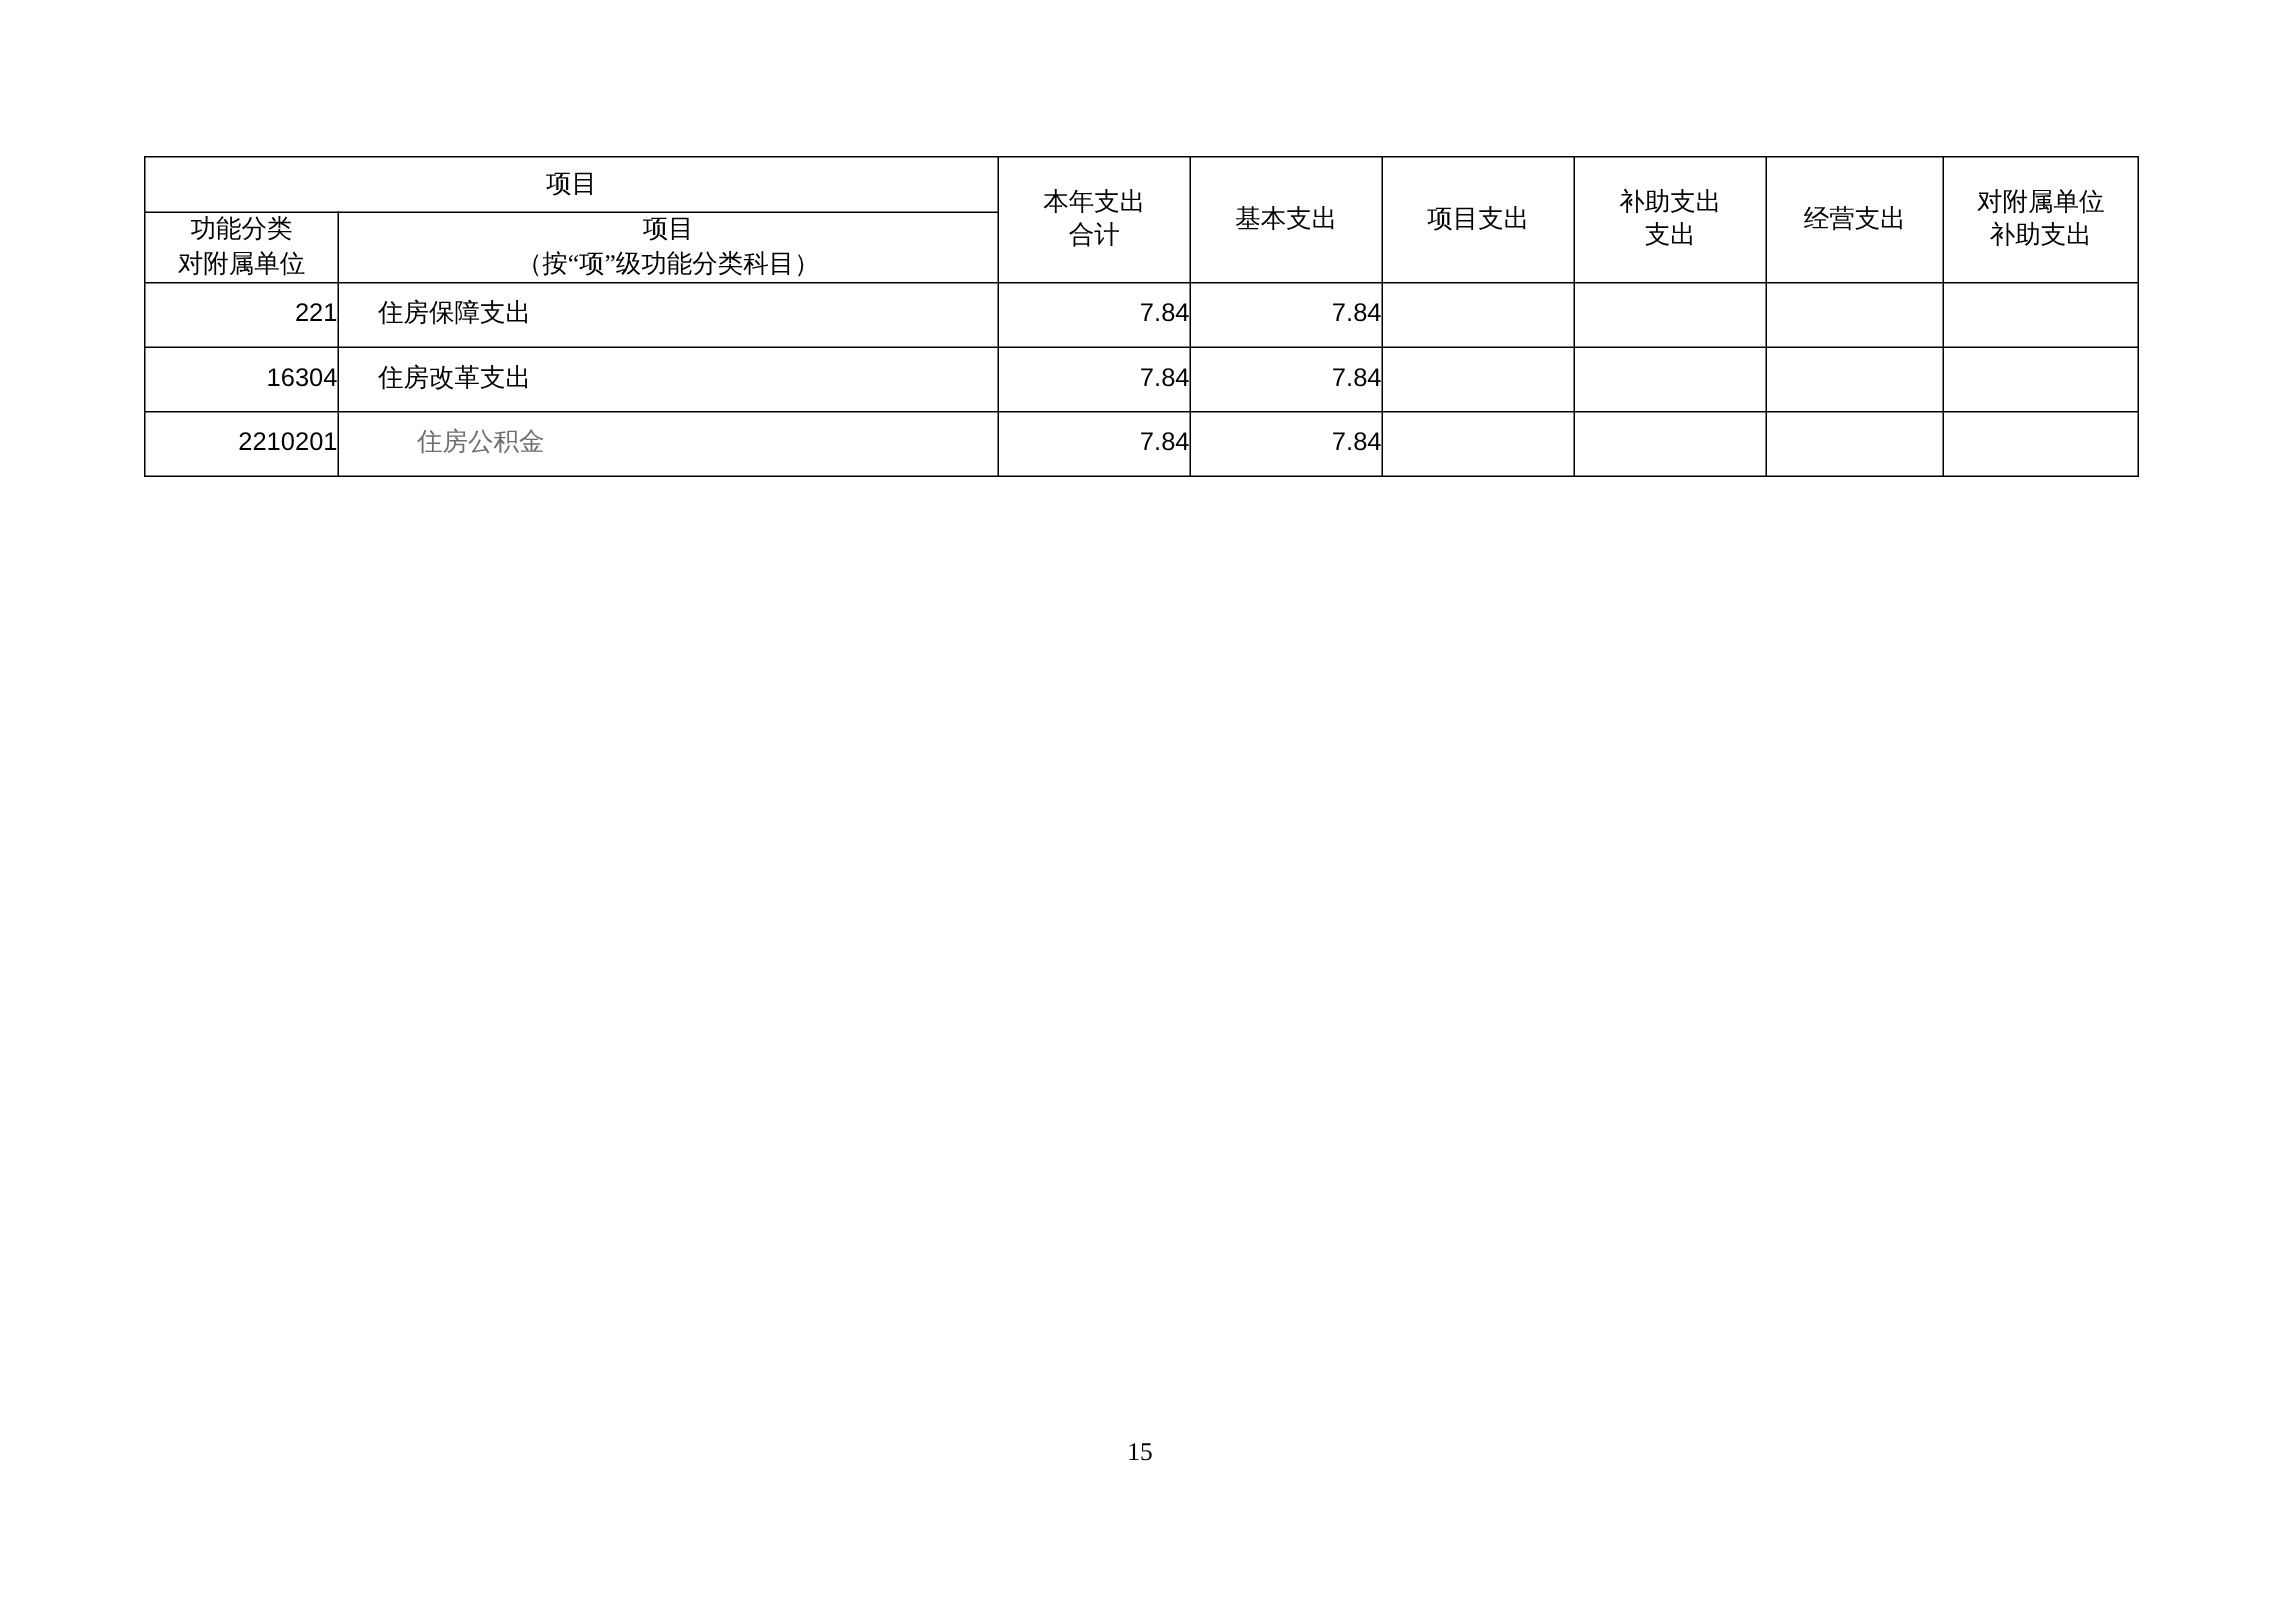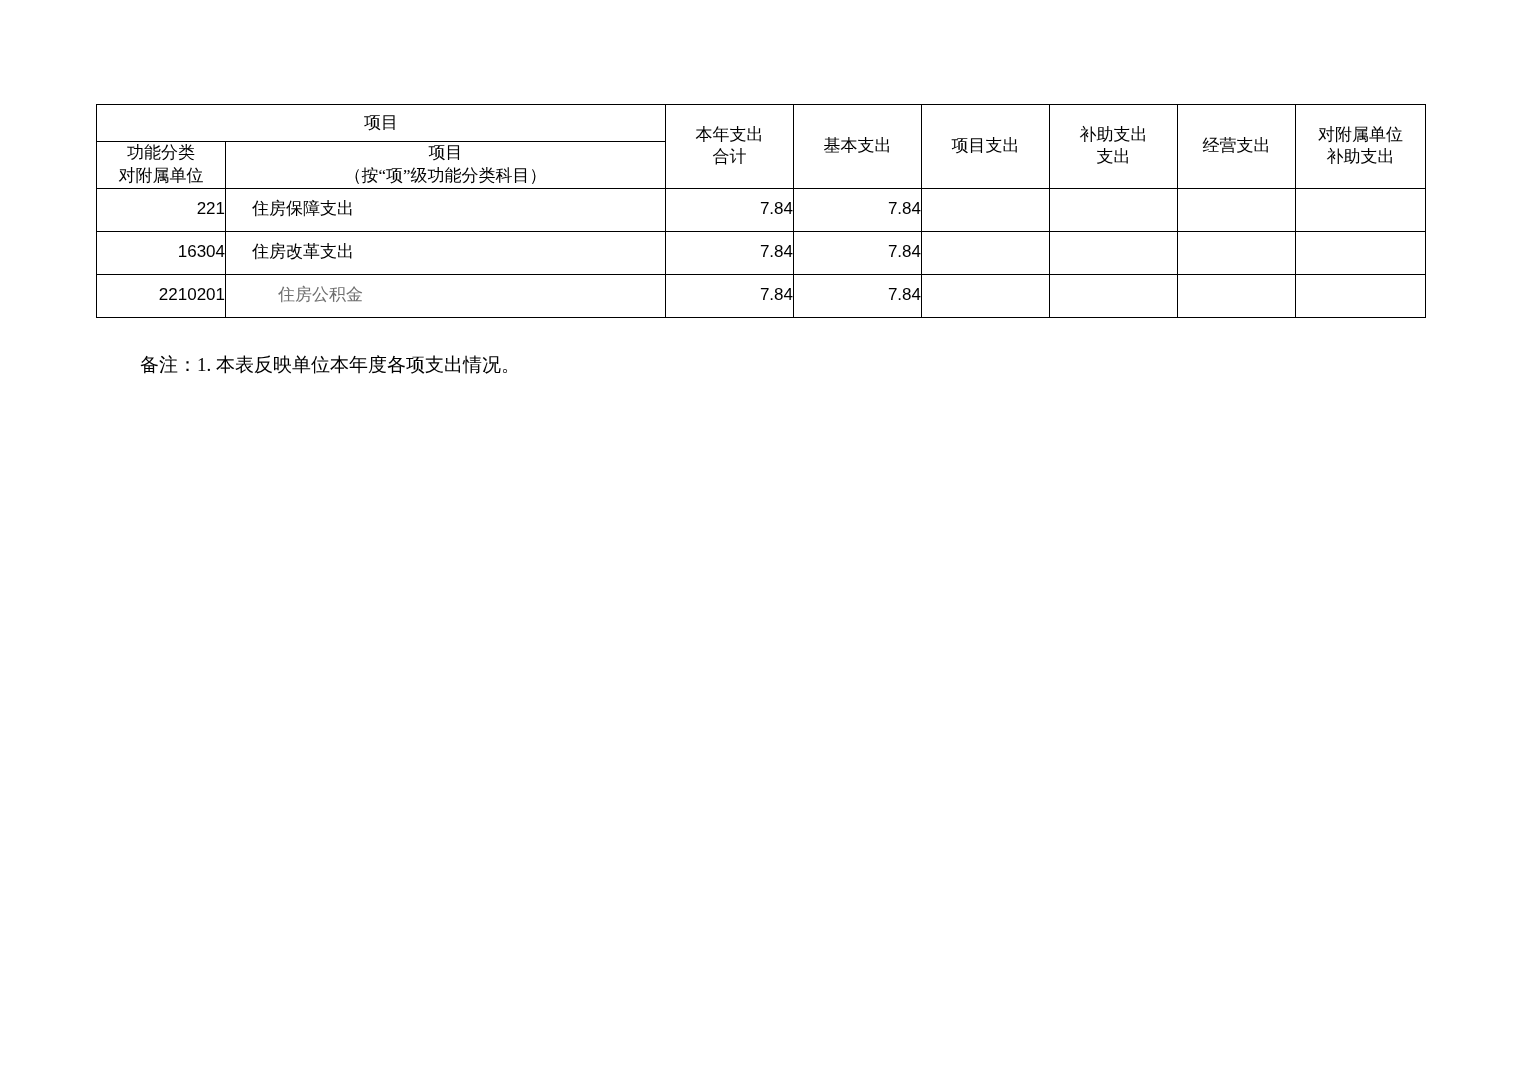--- a/index.html
+++ b/index.html
@@ -229,17 +229,17 @@
           <td class="num"></td>
           <td class="num"></td>
           <td class="num"></td>
           <td class="num"></td>
         </tr>
       </tbody>
     </table>
   </div>
 
   <div class="notes">
-    <div class="line">备注：1. 本表反映单位本年度各项支出情况。</div>
   </div>
 
+  <div class="page-number">15</div>
 
 </div>
 
 </body></html>

